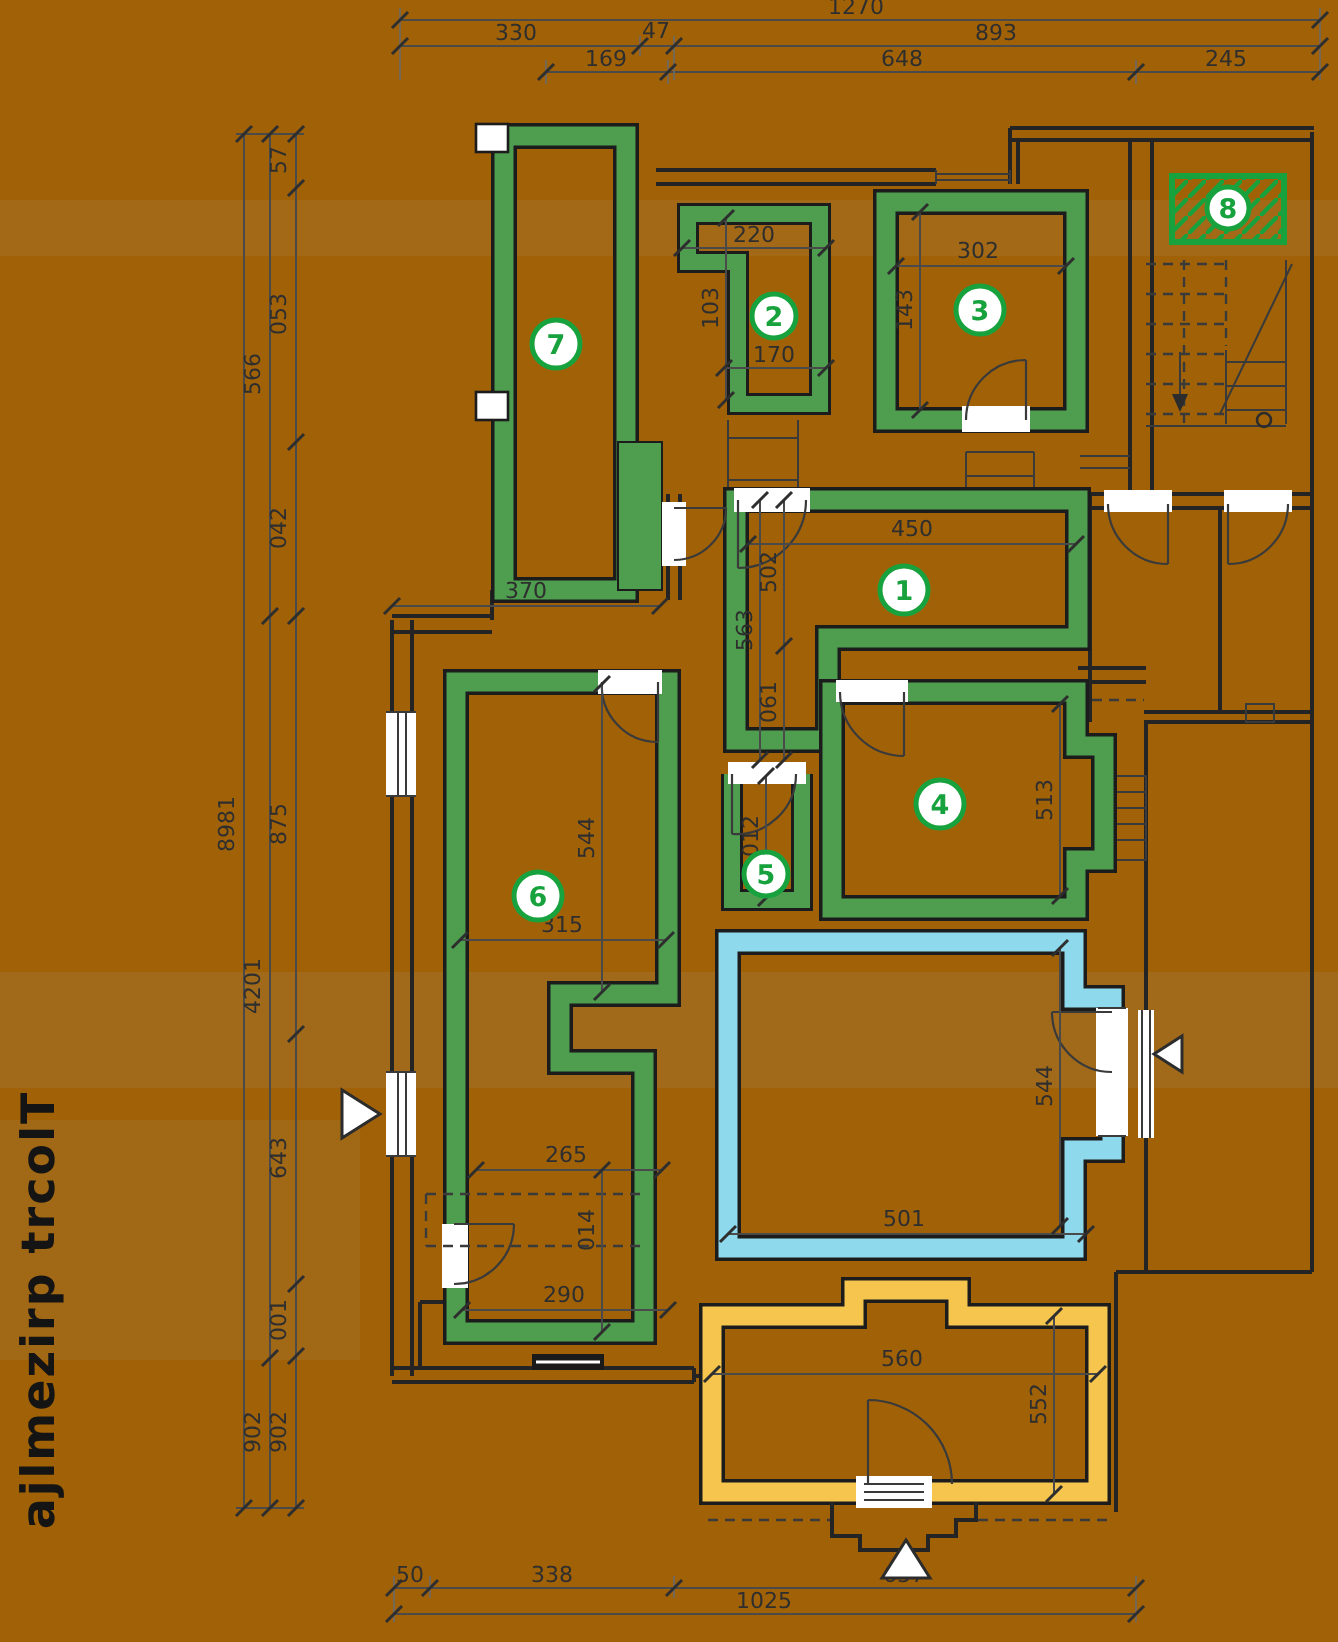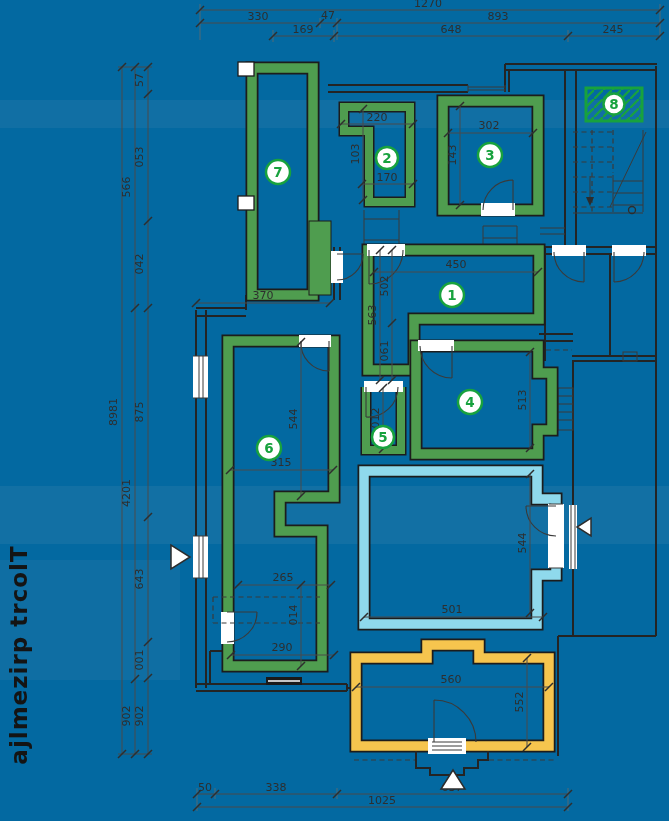--- a/index.html
+++ b/index.html
@@ -1,16 +1,16 @@
 <!DOCTYPE html>
 <html><head>
 <meta charset="utf-8">
 <style>
   html,body{margin:0;padding:0;background:#e8e8e6;}
-  #page{position:relative;width:669px;height:821px;background:#0369a1;overflow:hidden;
+  #page{position:relative;width:669px;height:821px;background:#a16207;overflow:hidden;
         font-family:"DejaVu Sans",sans-serif;}
   svg{display:block}
   .dimline{fill:none;stroke:#4a4a4a;stroke-width:1;}
   .guide{fill:none;stroke:#6a6a6a;stroke-width:.8;}
   .ticks{fill:none;stroke:#2e2e2e;stroke-width:1.5;}
   .dimtxt{font-size:11px;fill:#2e2e2e;}
   .thin{fill:none;stroke:#242424;stroke-width:2;}
   .thin1{fill:none;stroke:#3a3a3a;stroke-width:1;}
   .dash{fill:none;stroke:#3a3a3a;stroke-width:1.2;stroke-dasharray:5 3.5;}
   .wblack{fill:none;stroke:#1c1c1c;stroke-width:13;}

